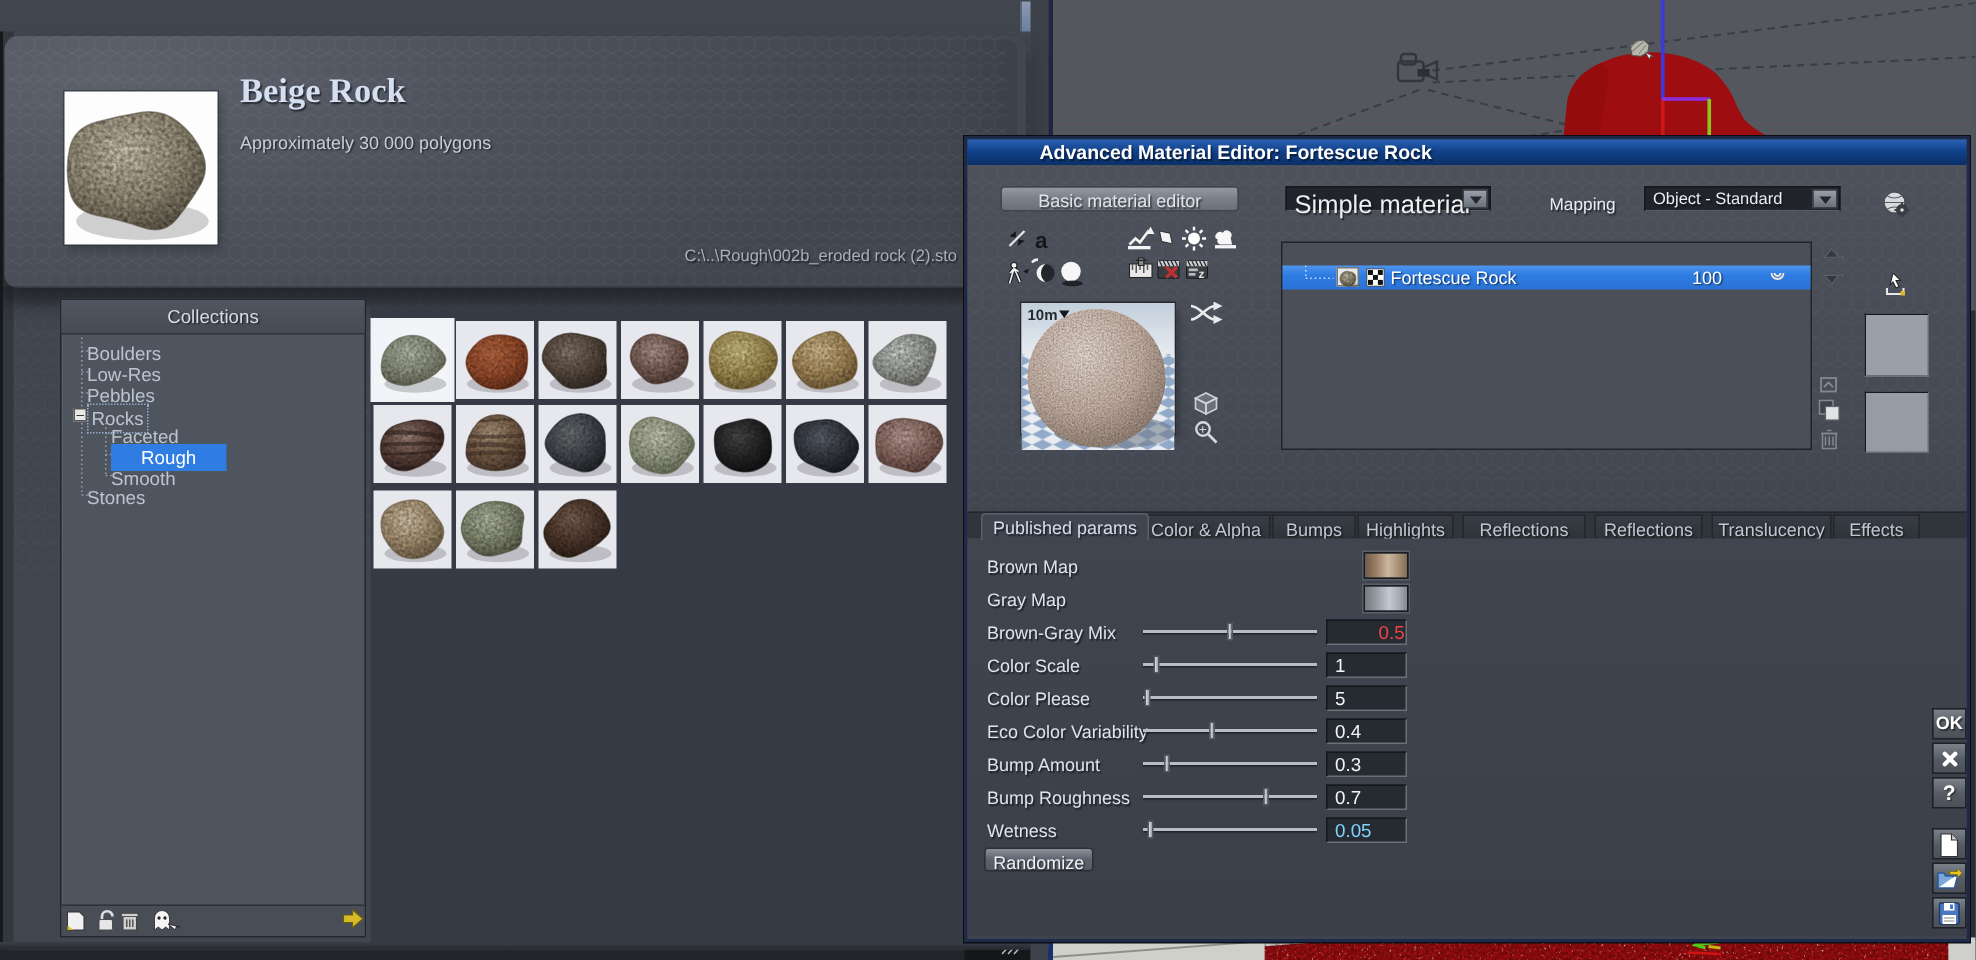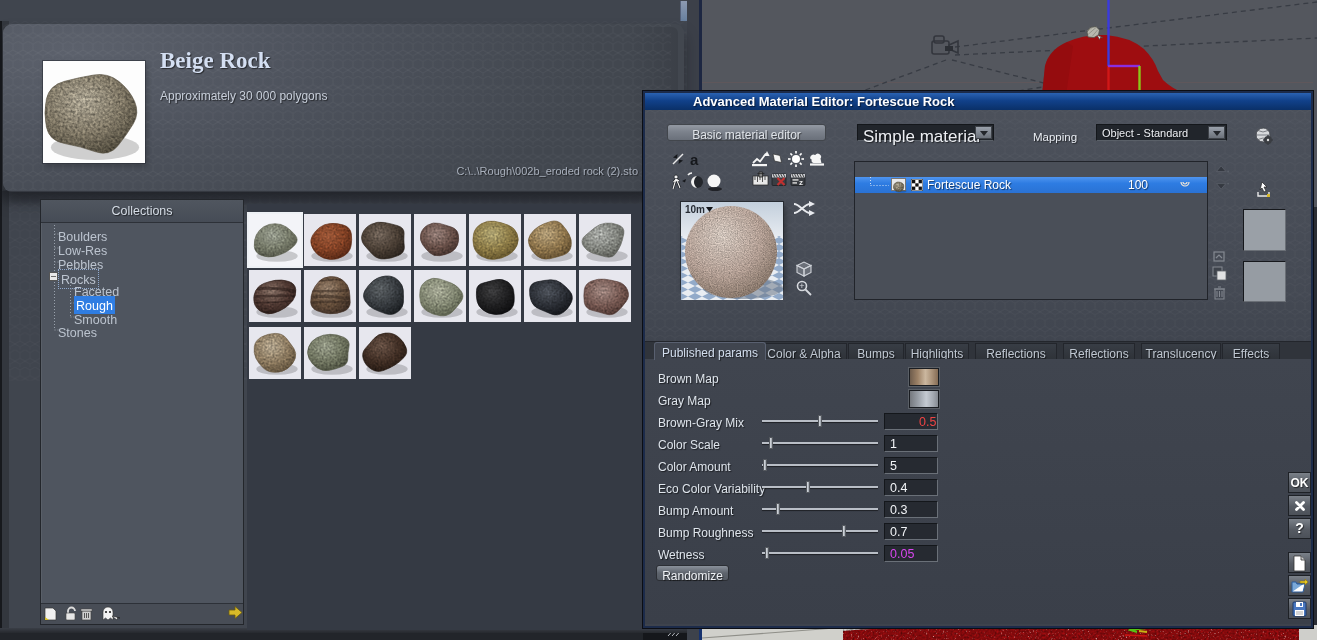--- a/index.html
+++ b/index.html
@@ -147,21 +147,21 @@
             <line x1="29.5" y1="117.0" x2="33.5" y2="117.0"></line>
             <line x1="13.5" y1="130.0" x2="17.5" y2="130.0"></line>
           </g>
         </svg>
         <div class="abs" style="left:17px;top:27px;"><span style="font-size:12.5px;color:#bcc4cf;">Boulders</span></div>
 <div class="abs" style="left:17px;top:41px;"><span style="font-size:12.5px;color:#bcc4cf;">Low-Res</span></div>
 <div class="abs" style="left:17px;top:55px;"><span style="font-size:12.5px;color:#bcc4cf;">Pebbles</span></div>
 <div class="abs" style="left:8px;top:72px;width:9px;height:9px;background:#e8e8e8;border:1px solid #555;font-size:9px;line-height:7px;text-align:center;color:#222;">–</div>
 <div class="abs" style="left:17px;top:69px;border:1px dotted #8fa8cc;padding:0 2px;"><span style="font-size:12.5px;color:#bcc4cf;">Rocks</span></div>
 <div class="abs" style="left:33px;top:82px;"><span style="font-size:12.5px;color:#bcc4cf;">Faceted</span></div>
-<div class="abs" style="left:33px;top:96px;background:#2f7de2;padding:0 2px;"><span style="font-size:12.5px;color:#fff;">Rough</span></div>
+<div class="abs" style="left:33px;top:96px;background:#2f7de2;padding:0 20px;"><span style="font-size:12.5px;color:#fff;">Rough</span></div>
 <div class="abs" style="left:33px;top:110px;"><span style="font-size:12.5px;color:#bcc4cf;">Smooth</span></div>
 <div class="abs" style="left:17px;top:123px;"><span style="font-size:12.5px;color:#bcc4cf;">Stones</span></div>
 <div class="abs" style="left:0;top:403px;width:202px;height:21px;background:#484d56;border-top:1px solid #2d3138;"></div>
 <svg class="abs" style="left:3px;top:405px;" width="200" height="18" viewBox="0 0 200 18">
 <g>
 <path d="M1,3 h8 l3,3 v9 h-11 z" fill="#f0f0f0" stroke="#333" stroke-width="0.7"></path>
 <path d="M1,12 l4,3 h-4 z" fill="#d8c22a"></path>
 <path d="M24,8 v-2 a3.5,3.5 0 0 1 7,0" fill="none" stroke="#dcdcdc" stroke-width="1.8"></path>
 <rect x="22" y="8" width="9" height="7" rx="1" fill="#e6e6e6" stroke="#444" stroke-width="0.6"></rect>
 <rect x="38" y="6" width="9" height="9" fill="#cfcfcf" stroke="#444" stroke-width="0.7"></rect>
@@ -825,21 +825,21 @@
 <div class="abs" style="left:173px;top:56px;width:4px;height:12px;background:linear-gradient(90deg,#dde1e6,#9aa0a8);border:1px solid #55595f;"></div>
 <div class="abs" style="left:239px;top:54px;width:54px;height:17px;background:#262a31;border:1px solid #14171b;border-bottom-color:#6a7078;border-right-color:#6a7078;">
           <span style="position:absolute;left:5px;top:1px;font-size:12.5px;color:#ef4444;margin-left:29px;">0.5</span>
         </div>
 <div class="abs" style="left:13px;top:76px;width:190px;height:16px;"><span class="ts" style="font-size:12px;color:#dfe5ec;">Color Scale</span></div>
 <div class="abs" style="left:117px;top:83px;width:116px;height:2px;background:#b9bec6;box-shadow:0 1px 1px rgba(0,0,0,0.5);"></div>
 <div class="abs" style="left:124px;top:78px;width:4px;height:12px;background:linear-gradient(90deg,#dde1e6,#9aa0a8);border:1px solid #55595f;"></div>
 <div class="abs" style="left:239px;top:76px;width:54px;height:17px;background:#262a31;border:1px solid #14171b;border-bottom-color:#6a7078;border-right-color:#6a7078;">
           <span style="position:absolute;left:5px;top:1px;font-size:12.5px;color:#f2f4f7;">1</span>
         </div>
-<div class="abs" style="left:13px;top:98px;width:190px;height:16px;"><span class="ts" style="font-size:12px;color:#dfe5ec;">Color Amount</span></div>
+<div class="abs" style="left:13px;top:98px;width:190px;height:16px;"><span class="ts" style="font-size:12px;color:#dfe5ec;">Color Please</span></div>
 <div class="abs" style="left:117px;top:105px;width:116px;height:2px;background:#b9bec6;box-shadow:0 1px 1px rgba(0,0,0,0.5);"></div>
 <div class="abs" style="left:118px;top:100px;width:4px;height:12px;background:linear-gradient(90deg,#dde1e6,#9aa0a8);border:1px solid #55595f;"></div>
 <div class="abs" style="left:239px;top:98px;width:54px;height:17px;background:#262a31;border:1px solid #14171b;border-bottom-color:#6a7078;border-right-color:#6a7078;">
           <span style="position:absolute;left:5px;top:1px;font-size:12.5px;color:#f2f4f7;">5</span>
         </div>
 <div class="abs" style="left:13px;top:120px;width:190px;height:16px;"><span class="ts" style="font-size:12px;color:#dfe5ec;">Eco Color Variability</span></div>
 <div class="abs" style="left:117px;top:127px;width:116px;height:2px;background:#b9bec6;box-shadow:0 1px 1px rgba(0,0,0,0.5);"></div>
 <div class="abs" style="left:161px;top:122px;width:4px;height:12px;background:linear-gradient(90deg,#dde1e6,#9aa0a8);border:1px solid #55595f;"></div>
 <div class="abs" style="left:239px;top:120px;width:54px;height:17px;background:#262a31;border:1px solid #14171b;border-bottom-color:#6a7078;border-right-color:#6a7078;">
           <span style="position:absolute;left:5px;top:1px;font-size:12.5px;color:#f2f4f7;">0.4</span>
@@ -853,21 +853,21 @@
 <div class="abs" style="left:13px;top:164px;width:190px;height:16px;"><span class="ts" style="font-size:12px;color:#dfe5ec;">Bump Roughness</span></div>
 <div class="abs" style="left:117px;top:171px;width:116px;height:2px;background:#b9bec6;box-shadow:0 1px 1px rgba(0,0,0,0.5);"></div>
 <div class="abs" style="left:197px;top:166px;width:4px;height:12px;background:linear-gradient(90deg,#dde1e6,#9aa0a8);border:1px solid #55595f;"></div>
 <div class="abs" style="left:239px;top:164px;width:54px;height:17px;background:#262a31;border:1px solid #14171b;border-bottom-color:#6a7078;border-right-color:#6a7078;">
           <span style="position:absolute;left:5px;top:1px;font-size:12.5px;color:#f2f4f7;">0.7</span>
         </div>
 <div class="abs" style="left:13px;top:186px;width:190px;height:16px;"><span class="ts" style="font-size:12px;color:#dfe5ec;">Wetness</span></div>
 <div class="abs" style="left:117px;top:193px;width:116px;height:2px;background:#b9bec6;box-shadow:0 1px 1px rgba(0,0,0,0.5);"></div>
 <div class="abs" style="left:120px;top:188px;width:4px;height:12px;background:linear-gradient(90deg,#dde1e6,#9aa0a8);border:1px solid #55595f;"></div>
 <div class="abs" style="left:239px;top:186px;width:54px;height:17px;background:#262a31;border:1px solid #14171b;border-bottom-color:#6a7078;border-right-color:#6a7078;">
-          <span style="position:absolute;left:5px;top:1px;font-size:12.5px;color:#d946ef;">0.05</span>
+          <span style="position:absolute;left:5px;top:1px;font-size:12.5px;color:#7dd3fc;">0.05</span>
         </div>
 <div class="abs" style="left:11px;top:206px;width:73px;height:16px;background:linear-gradient(#8a919b,#5e646d 50%,#545a63);border:1px solid #2c2f35;border-radius:3px;text-align:center;"><span class="ts" style="font-size:12px;color:#eef1f5;line-height:16px;">Randomize</span></div>
 </div>
 <div class="abs" style="left:643px;top:379px;width:23px;height:21px;background:linear-gradient(#7b8189,#565b63 55%,#4c5159);border:1px solid #1e2126;text-align:center;z-index:5;"><span class="ts" style="font-size:12px;font-weight:bold;color:#fff;line-height:19px;">OK</span></div>
 <div class="abs" style="left:643px;top:402px;width:23px;height:21px;background:linear-gradient(#7b8189,#565b63 55%,#4c5159);border:1px solid #1e2126;text-align:center;z-index:5;"><svg style="margin-top:3px;" width="14" height="14" viewBox="0 0 14 14">
           <path d="M3.5,3.5 L10.5,10.5 M10.5,3.5 L3.5,10.5" stroke="#fff" stroke-width="2.8" stroke-linecap="round"></path>
         </svg></div>
 <div class="abs" style="left:643px;top:425px;width:23px;height:21px;background:linear-gradient(#7b8189,#565b63 55%,#4c5159);border:1px solid #1e2126;text-align:center;z-index:5;"><span class="ts" style="font-size:14px;font-weight:bold;color:#fff;line-height:19px;">?</span></div>
 <div class="abs" style="left:643px;top:459px;width:23px;height:21px;background:linear-gradient(#7b8189,#565b63 55%,#4c5159);border:1px solid #1e2126;text-align:center;z-index:5;"><svg style="margin-top:2px;" width="15" height="17" viewBox="0 0 15 17">
           <path d="M2,1 h7 l4,4 v11 h-11 z" fill="#fff" stroke="#333" stroke-width="0.8"></path>

